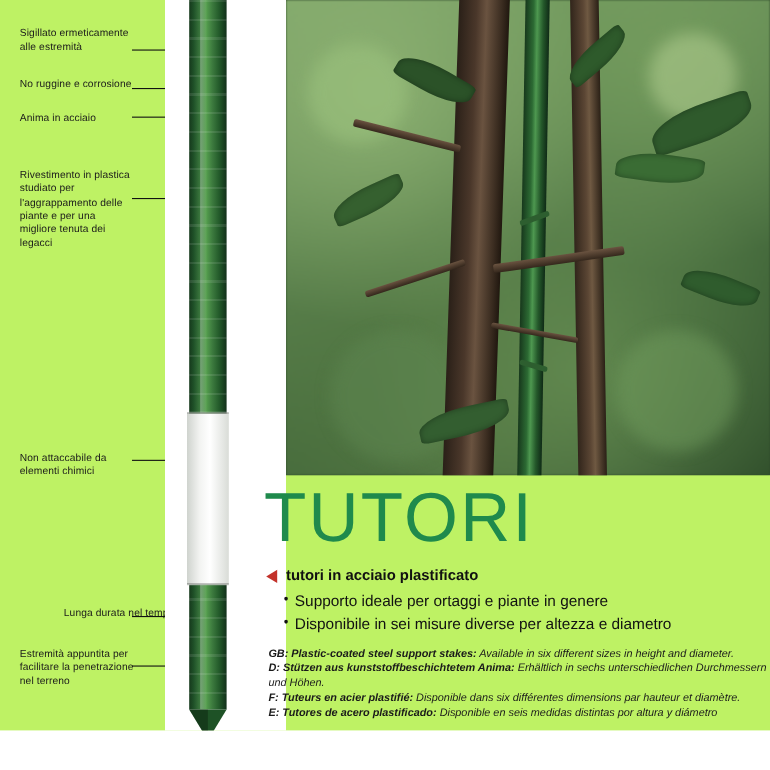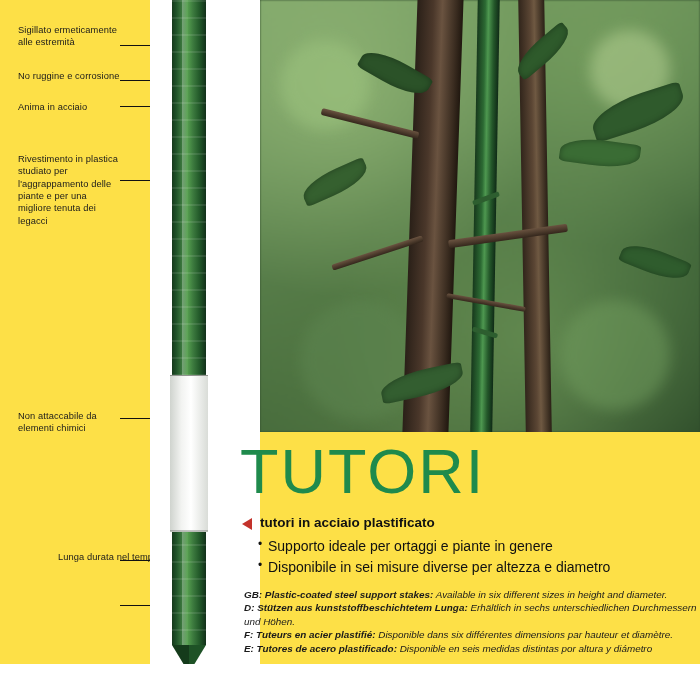--- a/index.html
+++ b/index.html
@@ -10,21 +10,21 @@
     width: 700px;
     height: 700px;
     background: #ffffff;
     font-family: "Liberation Sans", sans-serif;
     overflow: hidden;
   }
   .page {
     position: relative;
     width: 700px;
     height: 664px;
-    background: #fde047;
+    background: #bef264;
     overflow: hidden;
   }
 
   
   .annotations {
     position: absolute;
     left: 0;
     top: 0;
     width: 150px;
     height: 700px;
@@ -300,20 +300,21 @@
 
     <div class="anno" style="top:153px;">Rivestimento in plastica studiato per l'aggrappamento delle piante e per una migliore tenuta dei legacci</div>
     <div class="leader" style="left:120px; top:180px; width:42px;"></div>
 
     <div class="anno" style="top:410px;">Non attaccabile da elementi chimici</div>
     <div class="leader" style="left:120px; top:418px; width:42px;"></div>
 
     <div class="anno" style="top:551px;margin-left:40px;">Lunga durata nel tempo</div>
     <div class="leader" style="left:120px; top:560px; width:42px;"></div>
 
+    <div class="anno" style="top:588px;">Estremità appuntita per facilitare la penetrazione nel terreno</div>
     <div class="leader" style="left:120px; top:605px; width:42px;"></div>
   </div>
 
   <div class="stake-area">
     <div class="stake"></div>
     <div class="stake-texture"></div>
     <div class="stake-highlight"></div>
     <div class="stake-label-band"></div>
     <div class="band-line" style="top:375px;"></div>
     <div class="band-line" style="top:530px;"></div>
@@ -358,19 +359,19 @@
       <span class="subtitle">tutori in acciaio plastificato</span>
     </div>
 
     <ul class="bullets">
       <li>Supporto ideale per ortaggi e piante in genere</li>
       <li>Disponibile in sei misure diverse per altezza e diametro</li>
     </ul>
 
     <div class="multilang">
       <span class="ml-line"><b>GB:</b><b> Plastic-coated steel support stakes:</b><span> Available in six different sizes in height and diameter.</span></span>
-      <span class="ml-line"><b>D:</b><b> Stützen aus kunststoffbeschichtetem Lunga:</b><span> Erhältlich in sechs unterschiedlichen Durchmessern und Höhen.</span></span>
+      <span class="ml-line"><b>D:</b><b> Stützen aus kunststoffbeschichtetem Anima:</b><span> Erhältlich in sechs unterschiedlichen Durchmessern und Höhen.</span></span>
       <span class="ml-line"><b>F:</b><b> Tuteurs en acier plastifié:</b><span> Disponible dans six différentes dimensions par hauteur et diamètre.</span></span>
       <span class="ml-line"><b>E:</b><b> Tutores de acero plastificado:</b><span> Disponible en seis medidas distintas por altura y diámetro</span></span>
     </div>
   </div>
 
 </div>
 
 </body></html>

